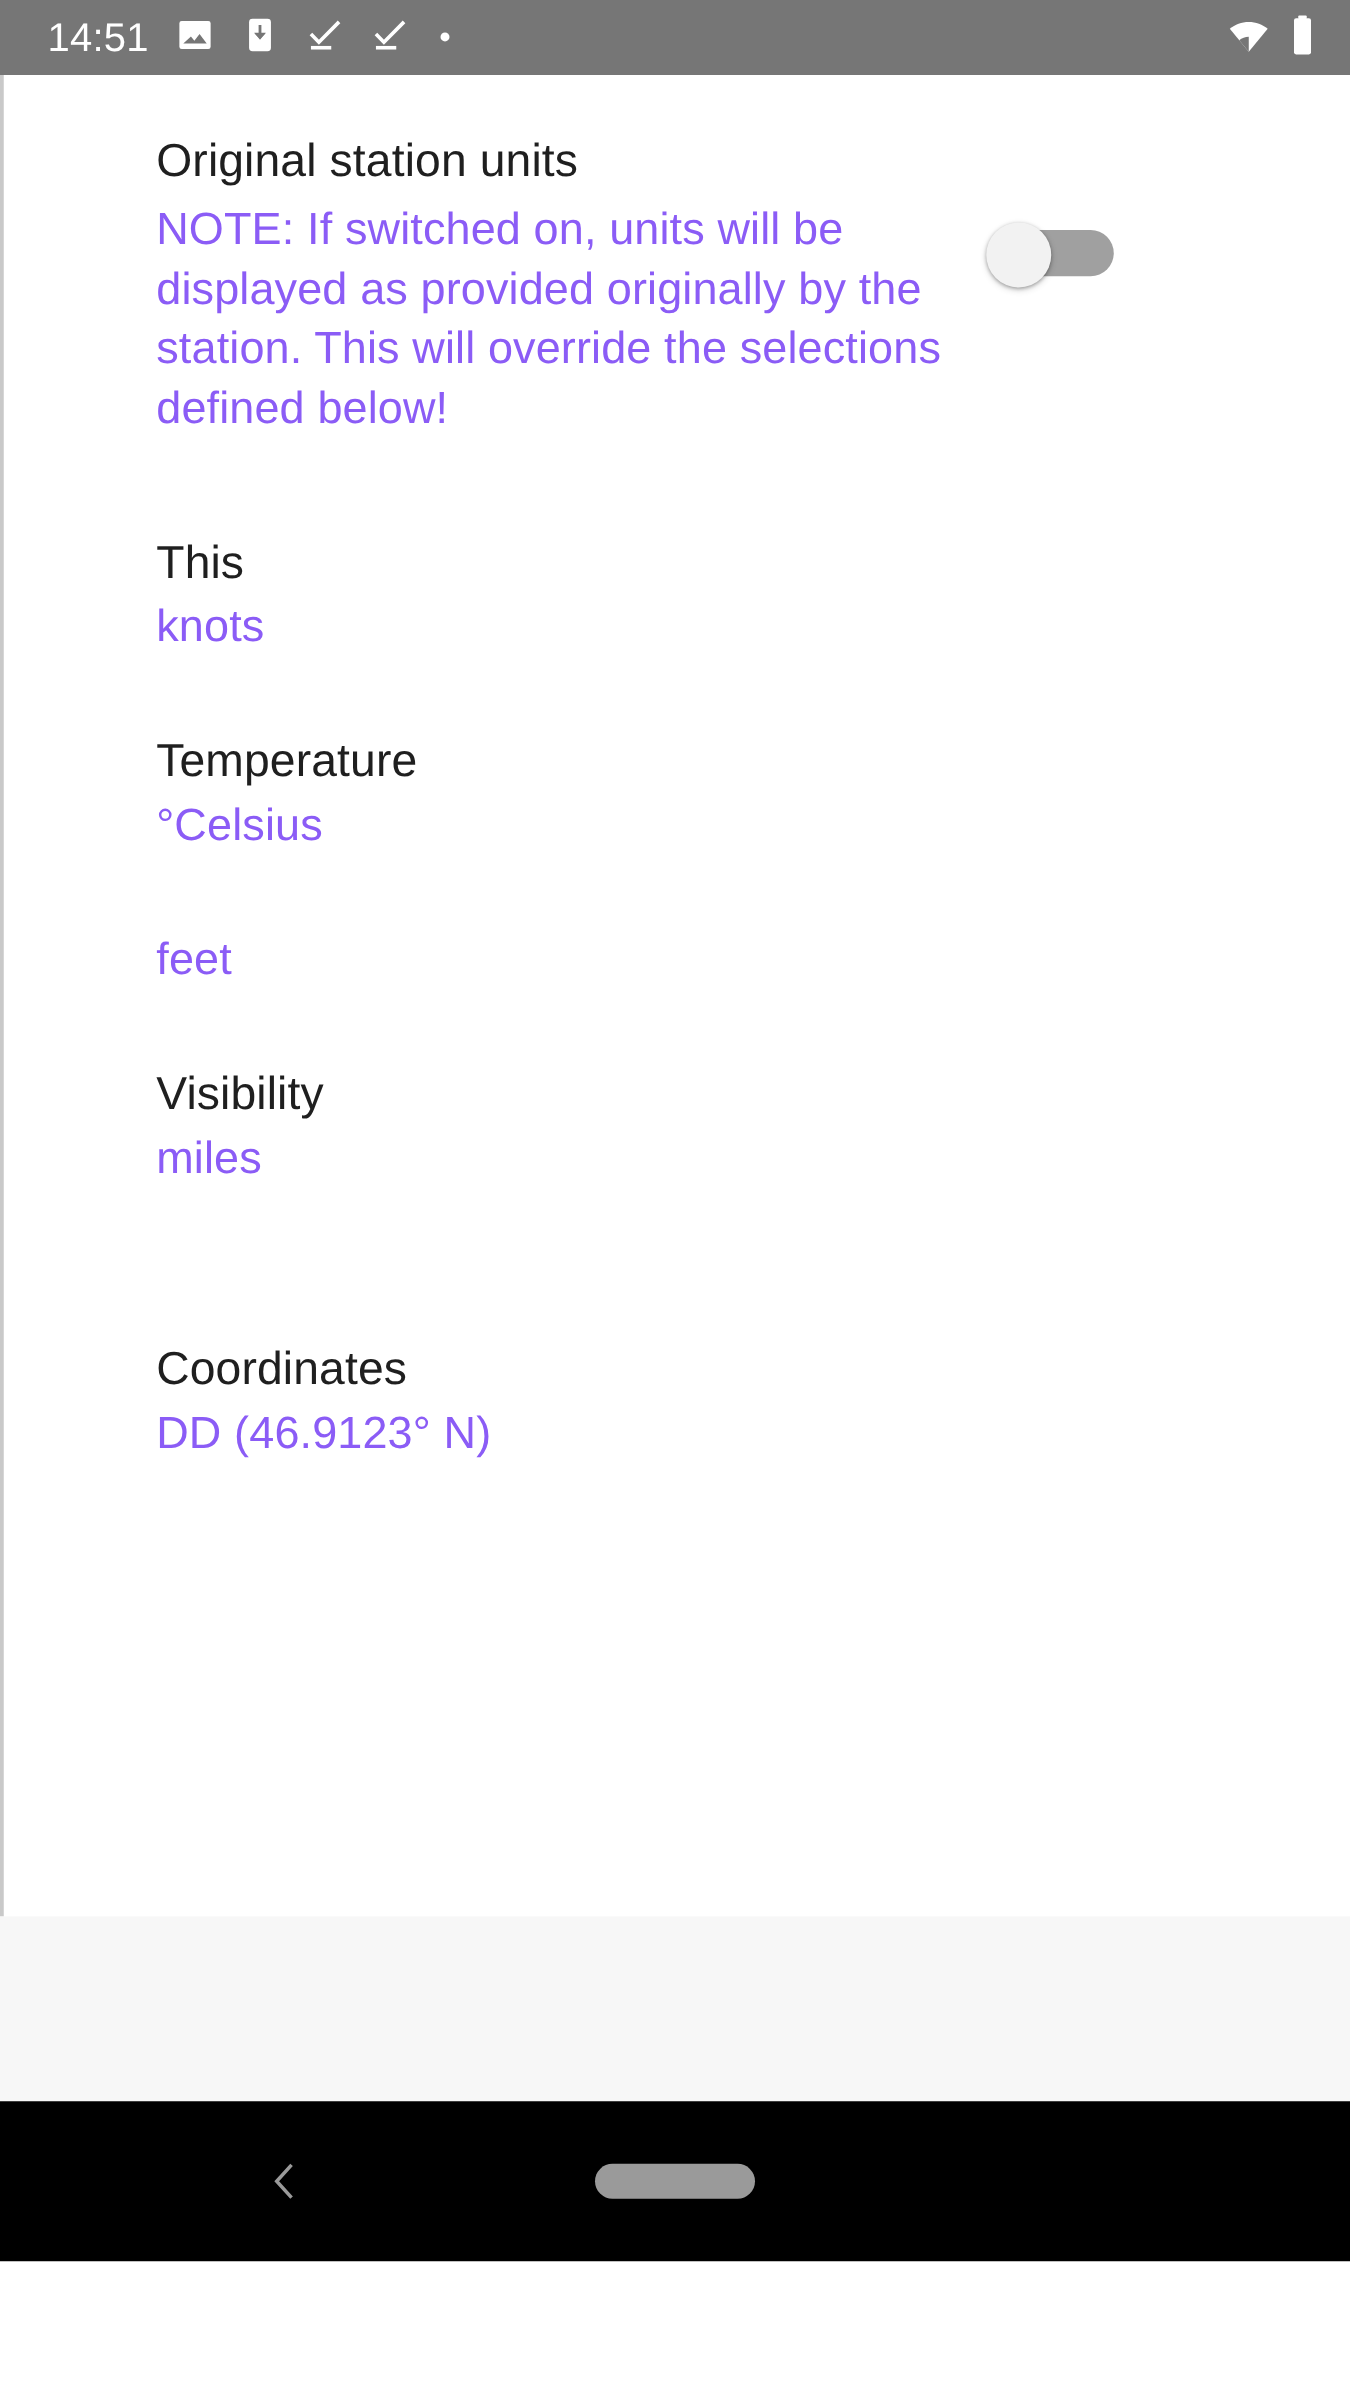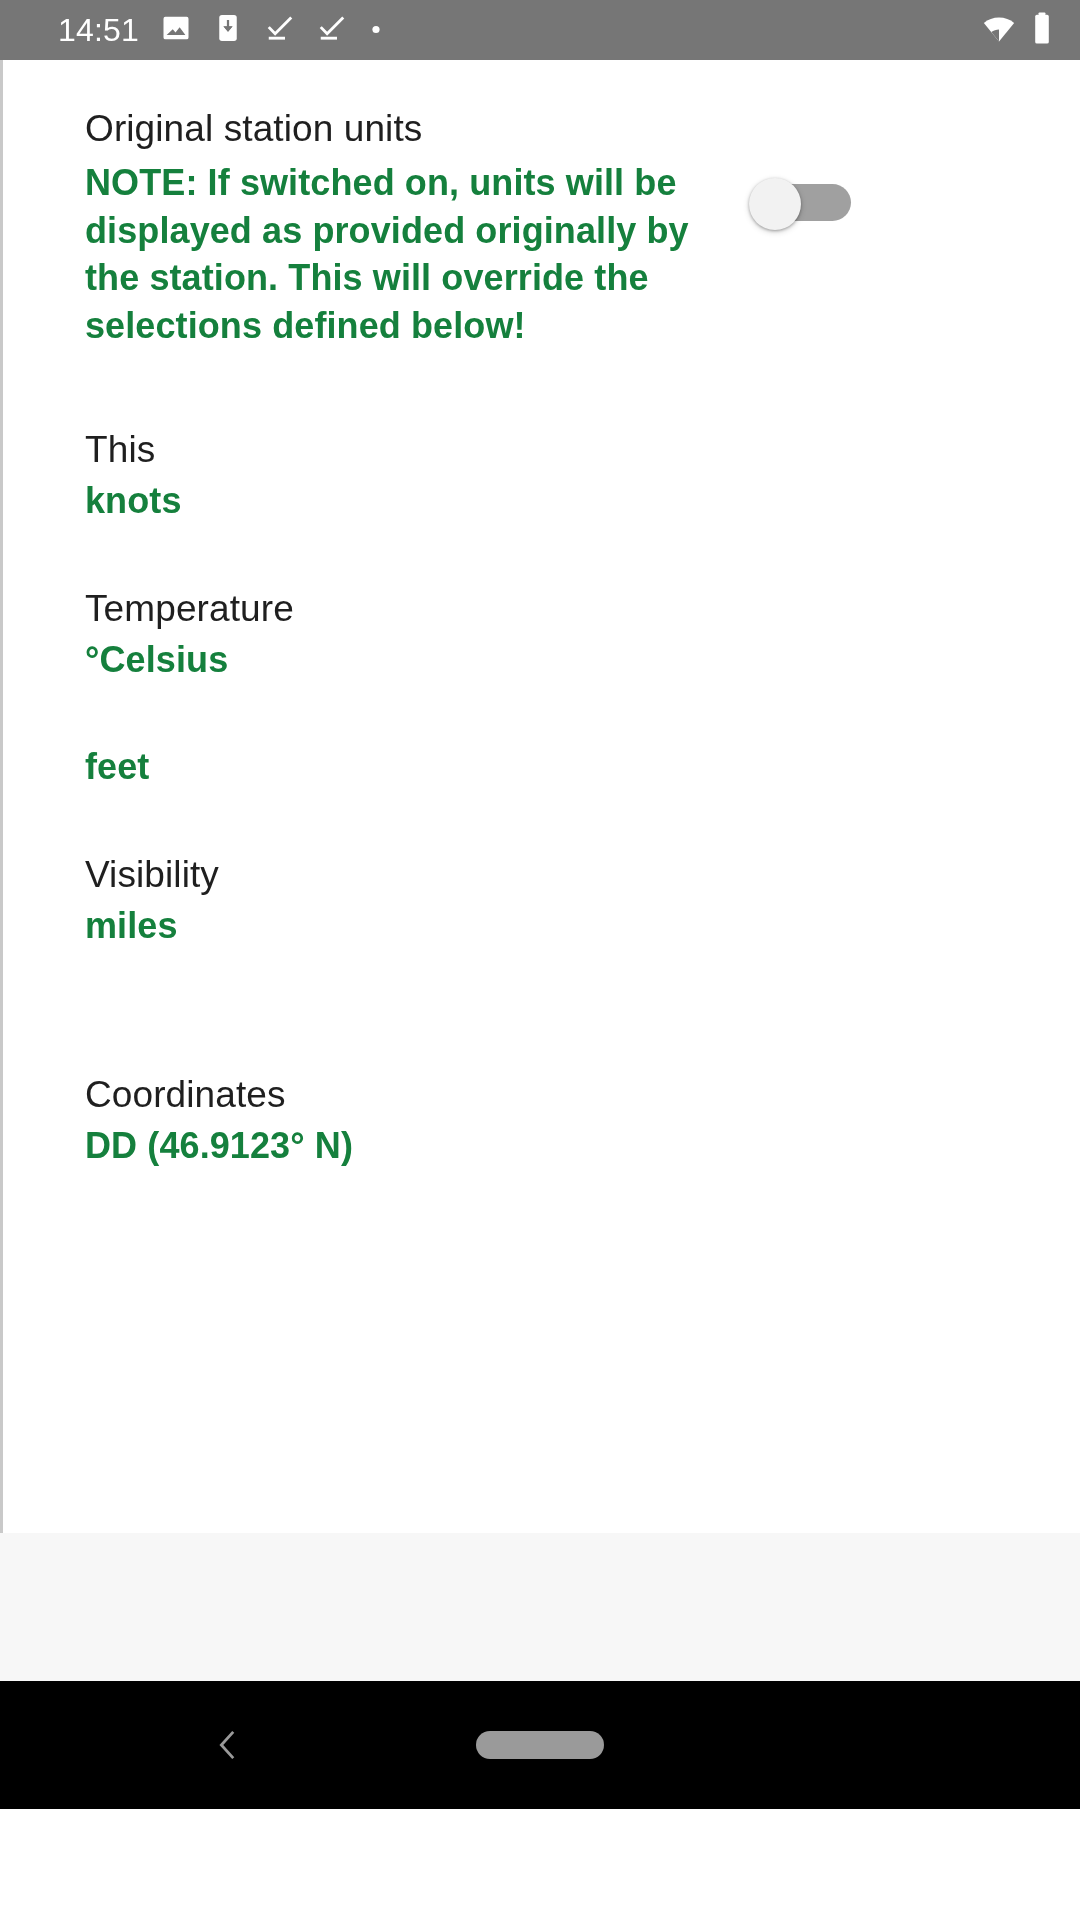--- a/index.html
+++ b/index.html
@@ -20,21 +20,21 @@
     display: flex;
     flex-direction: column;
   }
 
   
   .status-bar {
     height: 60px;
     background: #767676;
     display: flex;
     align-items: center;
-    padding: 0 28px 0 58px;
+    padding: 0 28px 0 38px;
     flex: none;
   }
   .status-left {
     display: flex;
     align-items: center;
     gap: 22px;
   }
   .status-clock {
     color: #ffffff;
     font-size: 32px;
@@ -88,35 +88,36 @@
     overflow: hidden;
   }
   .list {
     padding: 0 0 0 0;
   }
 
   .pref-row {
     display: flex;
     align-items: flex-start;
     padding: 0 38px 0 82px;
+    margin-left: 40px;
   }
   .pref-text { flex: 1 1 auto; min-width: 0; }
 
   .pref-title {
     font-size: 37px;
     color: #1f1f1f;
     line-height: 1.22;
     font-weight: 400;
     letter-spacing: 0.1px;
   }
   .pref-summary {
     font-size: 36px;
-    color: #15803d;
+    color: #8b5cf6;
     line-height: 1.26;
-    font-weight: 700;
+    font-weight: 400;
     letter-spacing: 0.1px;
   }
 
   
   .row-switch { padding-top: 46px; padding-bottom: 0; }
   .row-switch .pref-text { max-width: 640px; }
   .row-switch .pref-title { margin-bottom: 8px; }
   .row-switch .pref-summary { line-height: 1.32; }
 
   .switch-holder {

